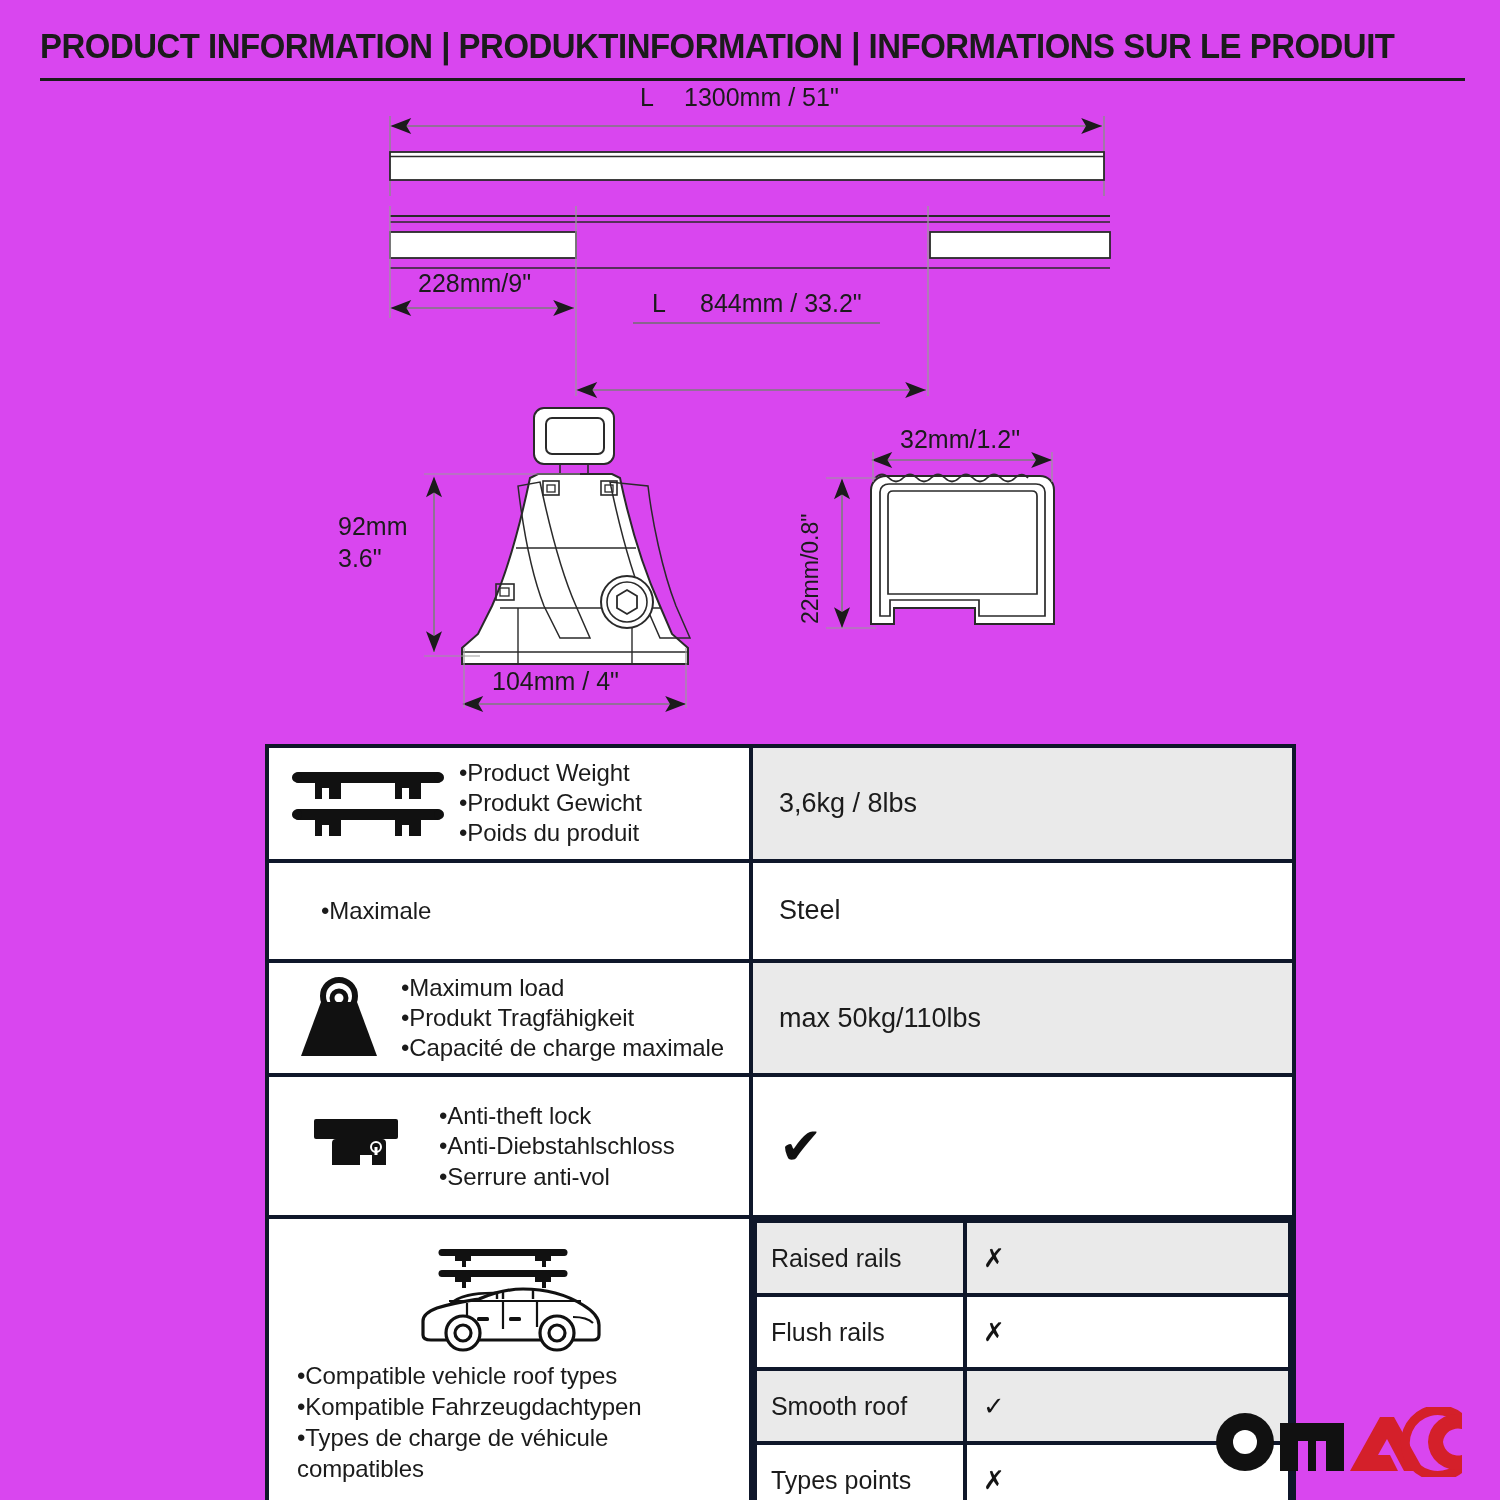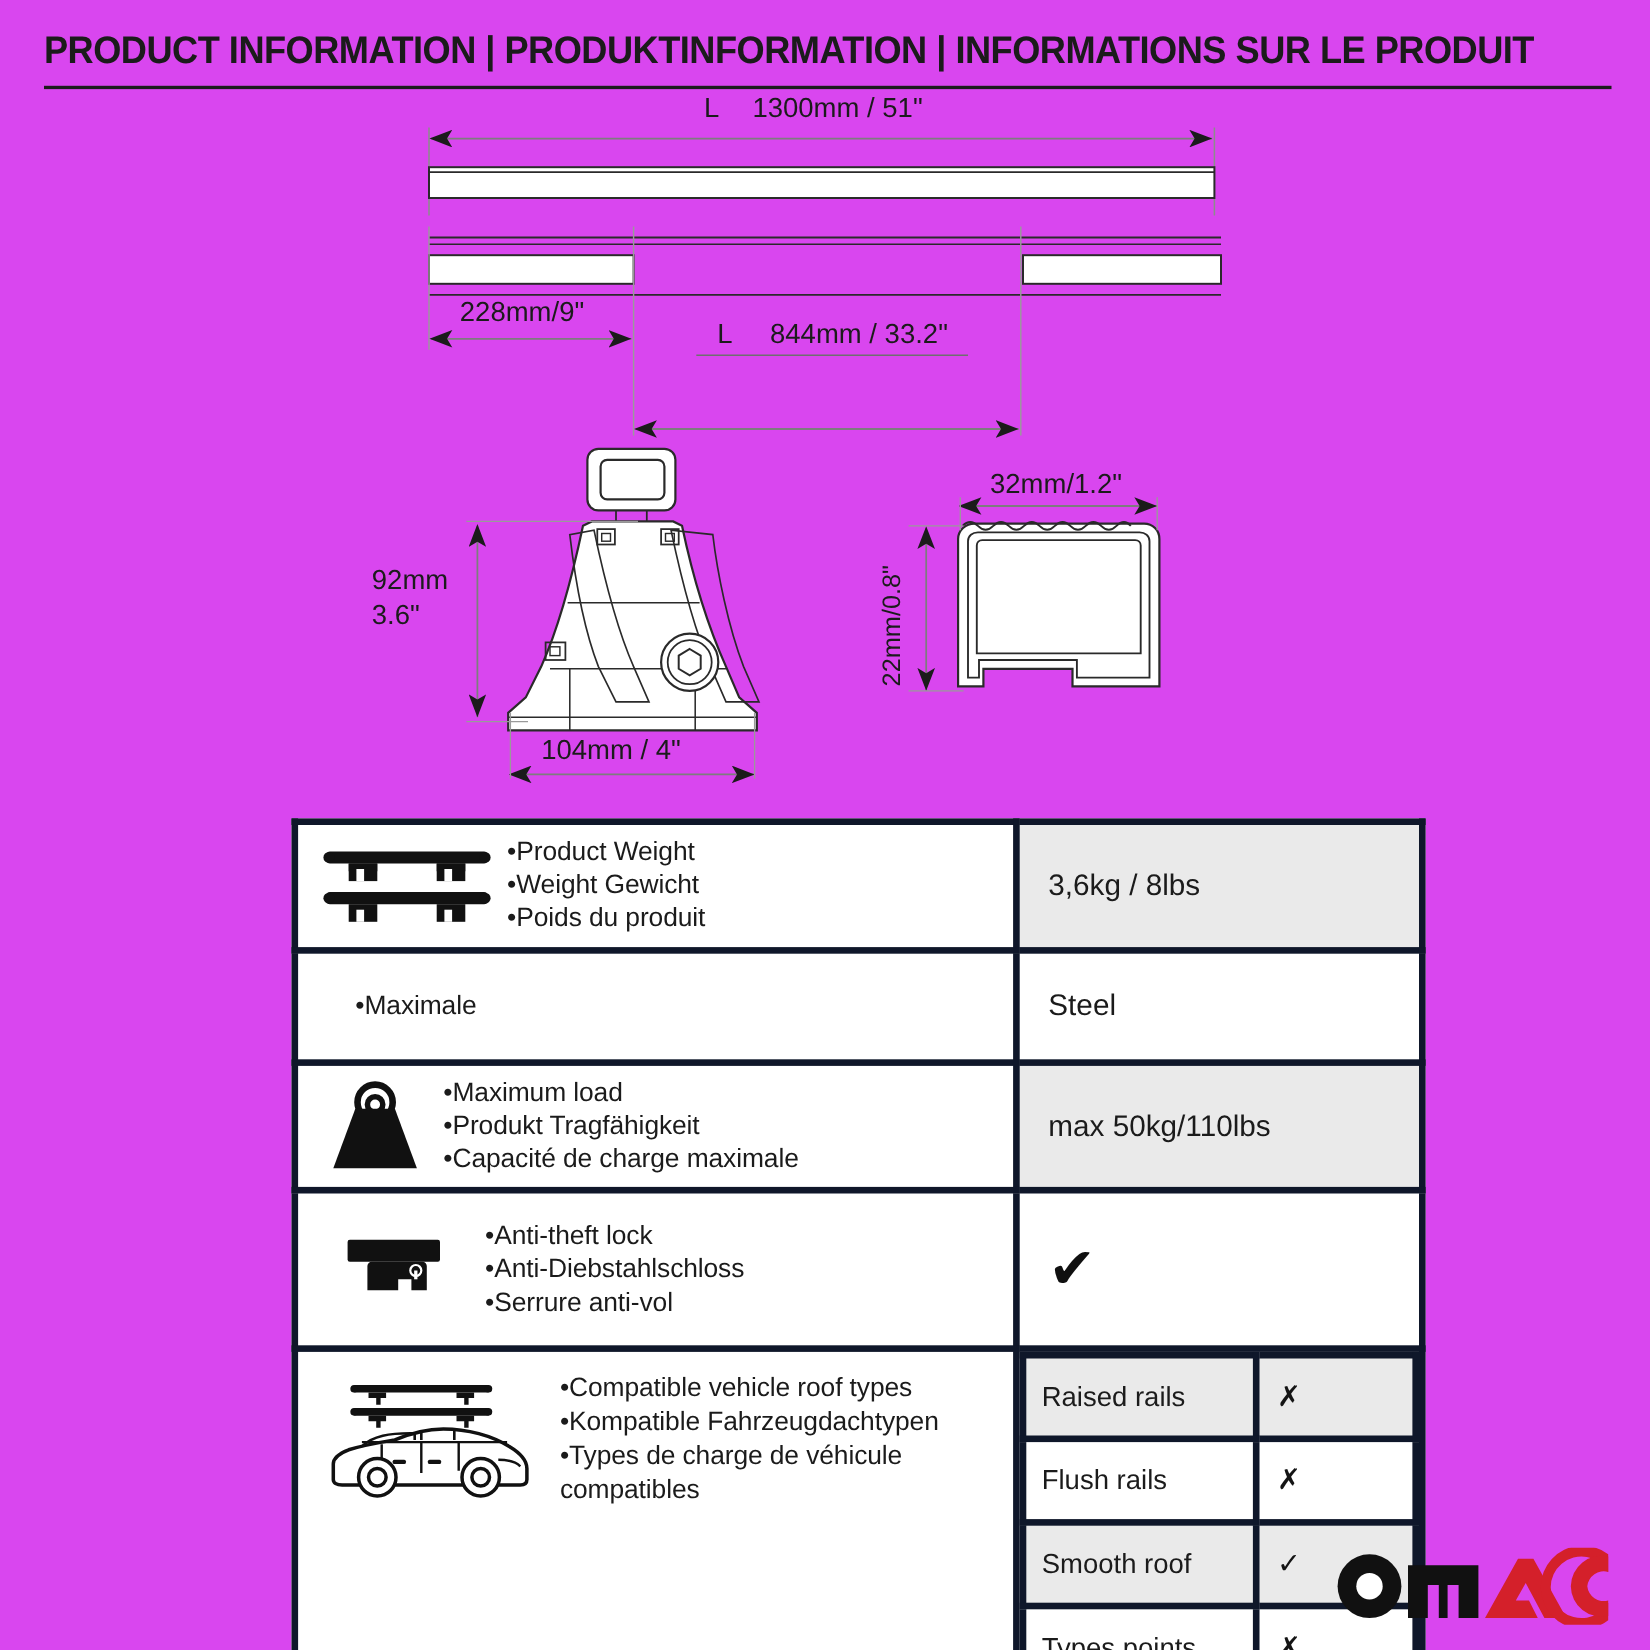--- a/index.html
+++ b/index.html
@@ -66,21 +66,21 @@
   #spec-table {
     position: absolute;
     left: 265px;
     top: 744px;
     width: 1031px;
     border: 2px solid #4a4a4a;
     border-collapse: collapse;
     background: #ffffff;
   }
   #spec-table td {
-    border: 6px solid #0f172a;
+    border: 4px solid #0f172a;
     padding: 0;
     vertical-align: middle;
     background: #ffffff;
   }
   .cell-label {
     width: 456px;
     padding: 10px 12px 10px 14px !important;
   }
   .cell-value {
     width: 573px;
@@ -109,21 +109,21 @@
     line-height: 1.26;
     color: #1b1b1b;
     white-space: nowrap;
   }
   .label-lines.wrapped { white-space: normal; }
   .label-lines div { letter-spacing: -0.1px; }
 
   
   .label-stack {
     display: flex;
-    flex-direction: row;
+    flex-direction: column;
     align-items: center;
     padding: 8px 0 14px 0;
   }
   .label-stack .label-lines {
     align-self: flex-start;
     padding-left: 14px;
     font-size: 24px;
     line-height: 1.28;
   }
 
@@ -335,21 +335,21 @@
                     <circle cx="150" cy="52.5" r="5"></circle>
                   <rect x="26" y="58" width="26" height="16"></rect>
                   <rect x="106" y="58" width="26" height="16"></rect>
                   <rect x="33" y="63" width="7" height="11" fill="#ffffff"></rect>
                   <rect x="113" y="63" width="7" height="11" fill="#ffffff"></rect>
                 </g>
               </svg>
             </span>
             <span class="label-lines">
               <div>•Product Weight</div>
-              <div>•Weight Gewicht</div>
+              <div>•Produkt Gewicht</div>
               <div>•Poids du produit</div>
             </span>
           </div>
         </td>
         <td class="cell-value gray">3,6kg / 8lbs</td>
       </tr>
 
       <tr>
         <td class="cell-label" style="height:76px">
           <div class="label-row">

